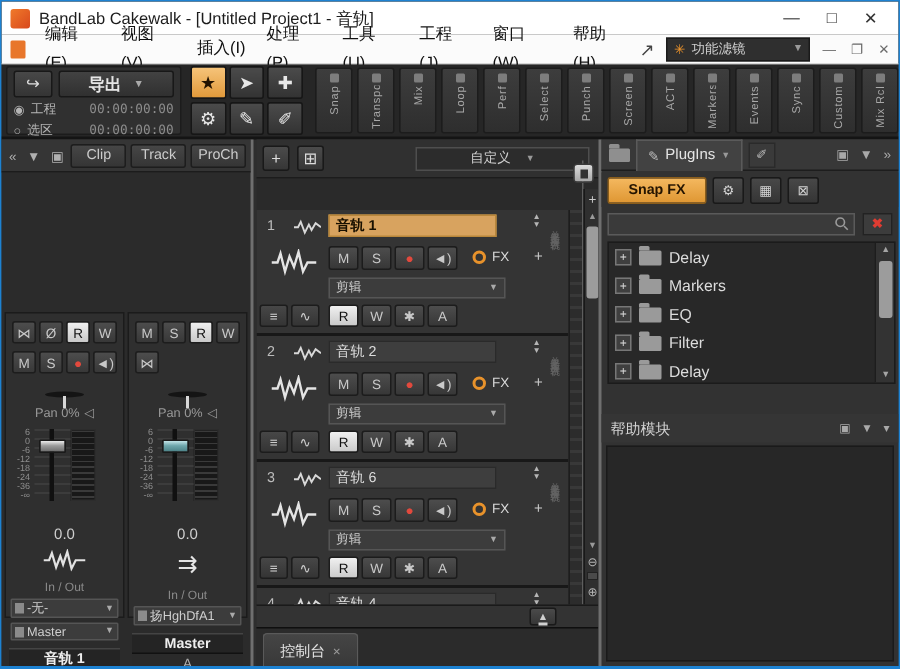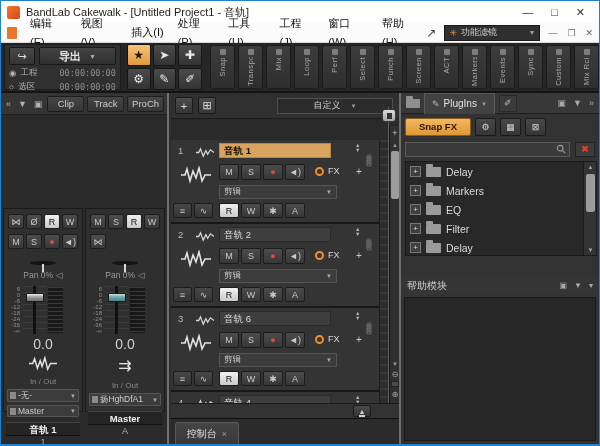--- a/index.html
+++ b/index.html
@@ -51,21 +51,21 @@
   .knob{width:26px;height:26px;border-radius:50%;background:radial-gradient(circle at 40% 35%,#5c5c5c,#252525);border:2px solid #141414;position:relative;margin-top:12px;}
   .knob::after{content:"";position:absolute;left:50%;top:1px;width:2px;height:8px;background:#d8d8d8;margin-left:-1px;}
   .panrow{margin-top:5px;font-size:8.5px;color:#9a9a9a;display:flex;gap:3px;align-items:center;}
   .fader{display:flex;width:74px;height:80px;margin-top:6px;}
   .fscale{width:17px;display:flex;flex-direction:column;justify-content:space-between;font-size:6px;color:#8f8f8f;text-align:right;padding-right:3px;}
   .frail{width:24px;position:relative;background-image:repeating-linear-gradient(to bottom,#3c3c3c 0 1px,transparent 1px 6px);}
   .frail::before{content:"";position:absolute;left:50%;top:0;bottom:0;width:3px;background:#101010;margin-left:-2px;}
   .fthumb{position:absolute;left:3px;top:7px;width:18px;height:9px;background:linear-gradient(#ececec,#9b9b9b 45%,#6f6f6f);border:1px solid #1a1a1a;border-radius:1px;}
   .strip.master .fthumb{background:linear-gradient(#c2e4e7,#6ea7ac 45%,#4c8287);}
   .fmeter{width:17px;background:#181818;border:1px solid #2c2c2c;background-image:repeating-linear-gradient(to bottom,#3a3a3a 0 1px,transparent 1px 4px);}
-  .fvalue{margin-top:2px;font-size:14px;color:#cfcfcf;}
+  .fvalue{margin-top:17px;font-size:10px;color:#cfcfcf;}
   .bigicon{margin-top:4px;height:22px;display:flex;align-items:center;color:#e4e4e4;font-size:16px;}
   .iorow{margin-top:6px;font-size:8px;color:#8a8a8a;}
   .dd{width:72px;height:13px;background:#3c3c3c;border:1px solid #555;border-radius:1px;margin-top:3px;display:flex;align-items:center;font-size:8.5px;color:#cfcfcf;padding:0 2px;gap:2px;}
   .dd .ddicon{width:6px;height:7px;background:#8b8b8b;flex:none;}
   .dd .ddcaret{margin-left:auto;font-size:6px;color:#aaa;}
   .stripname{width:74px;height:14px;margin-top:5px;background:#242424;border-top:1px solid #444;border-bottom:1px solid #111;color:#eee;font-size:9.5px;font-weight:bold;text-align:center;line-height:13px;}
   .stripnum{width:74px;height:13px;color:#b0b0b0;font-size:9px;text-align:center;line-height:13px;background:#2a2a2a;}
   .displayrow{position:absolute;left:0;bottom:0;width:100%;height:30px;border-top:2px solid #1a1a1a;background:#2b2b2b;display:flex;align-items:center;}
   .displaybtn{margin-left:30px;width:76px;height:16px;background:linear-gradient(#454545,#343434);border:1px solid #1b1b1b;border-radius:2px;color:#d6d6d6;font-size:9.5px;display:flex;align-items:center;justify-content:center;gap:8px;}
   .displaybtn .dcaret{font-size:6px;color:#999;}

